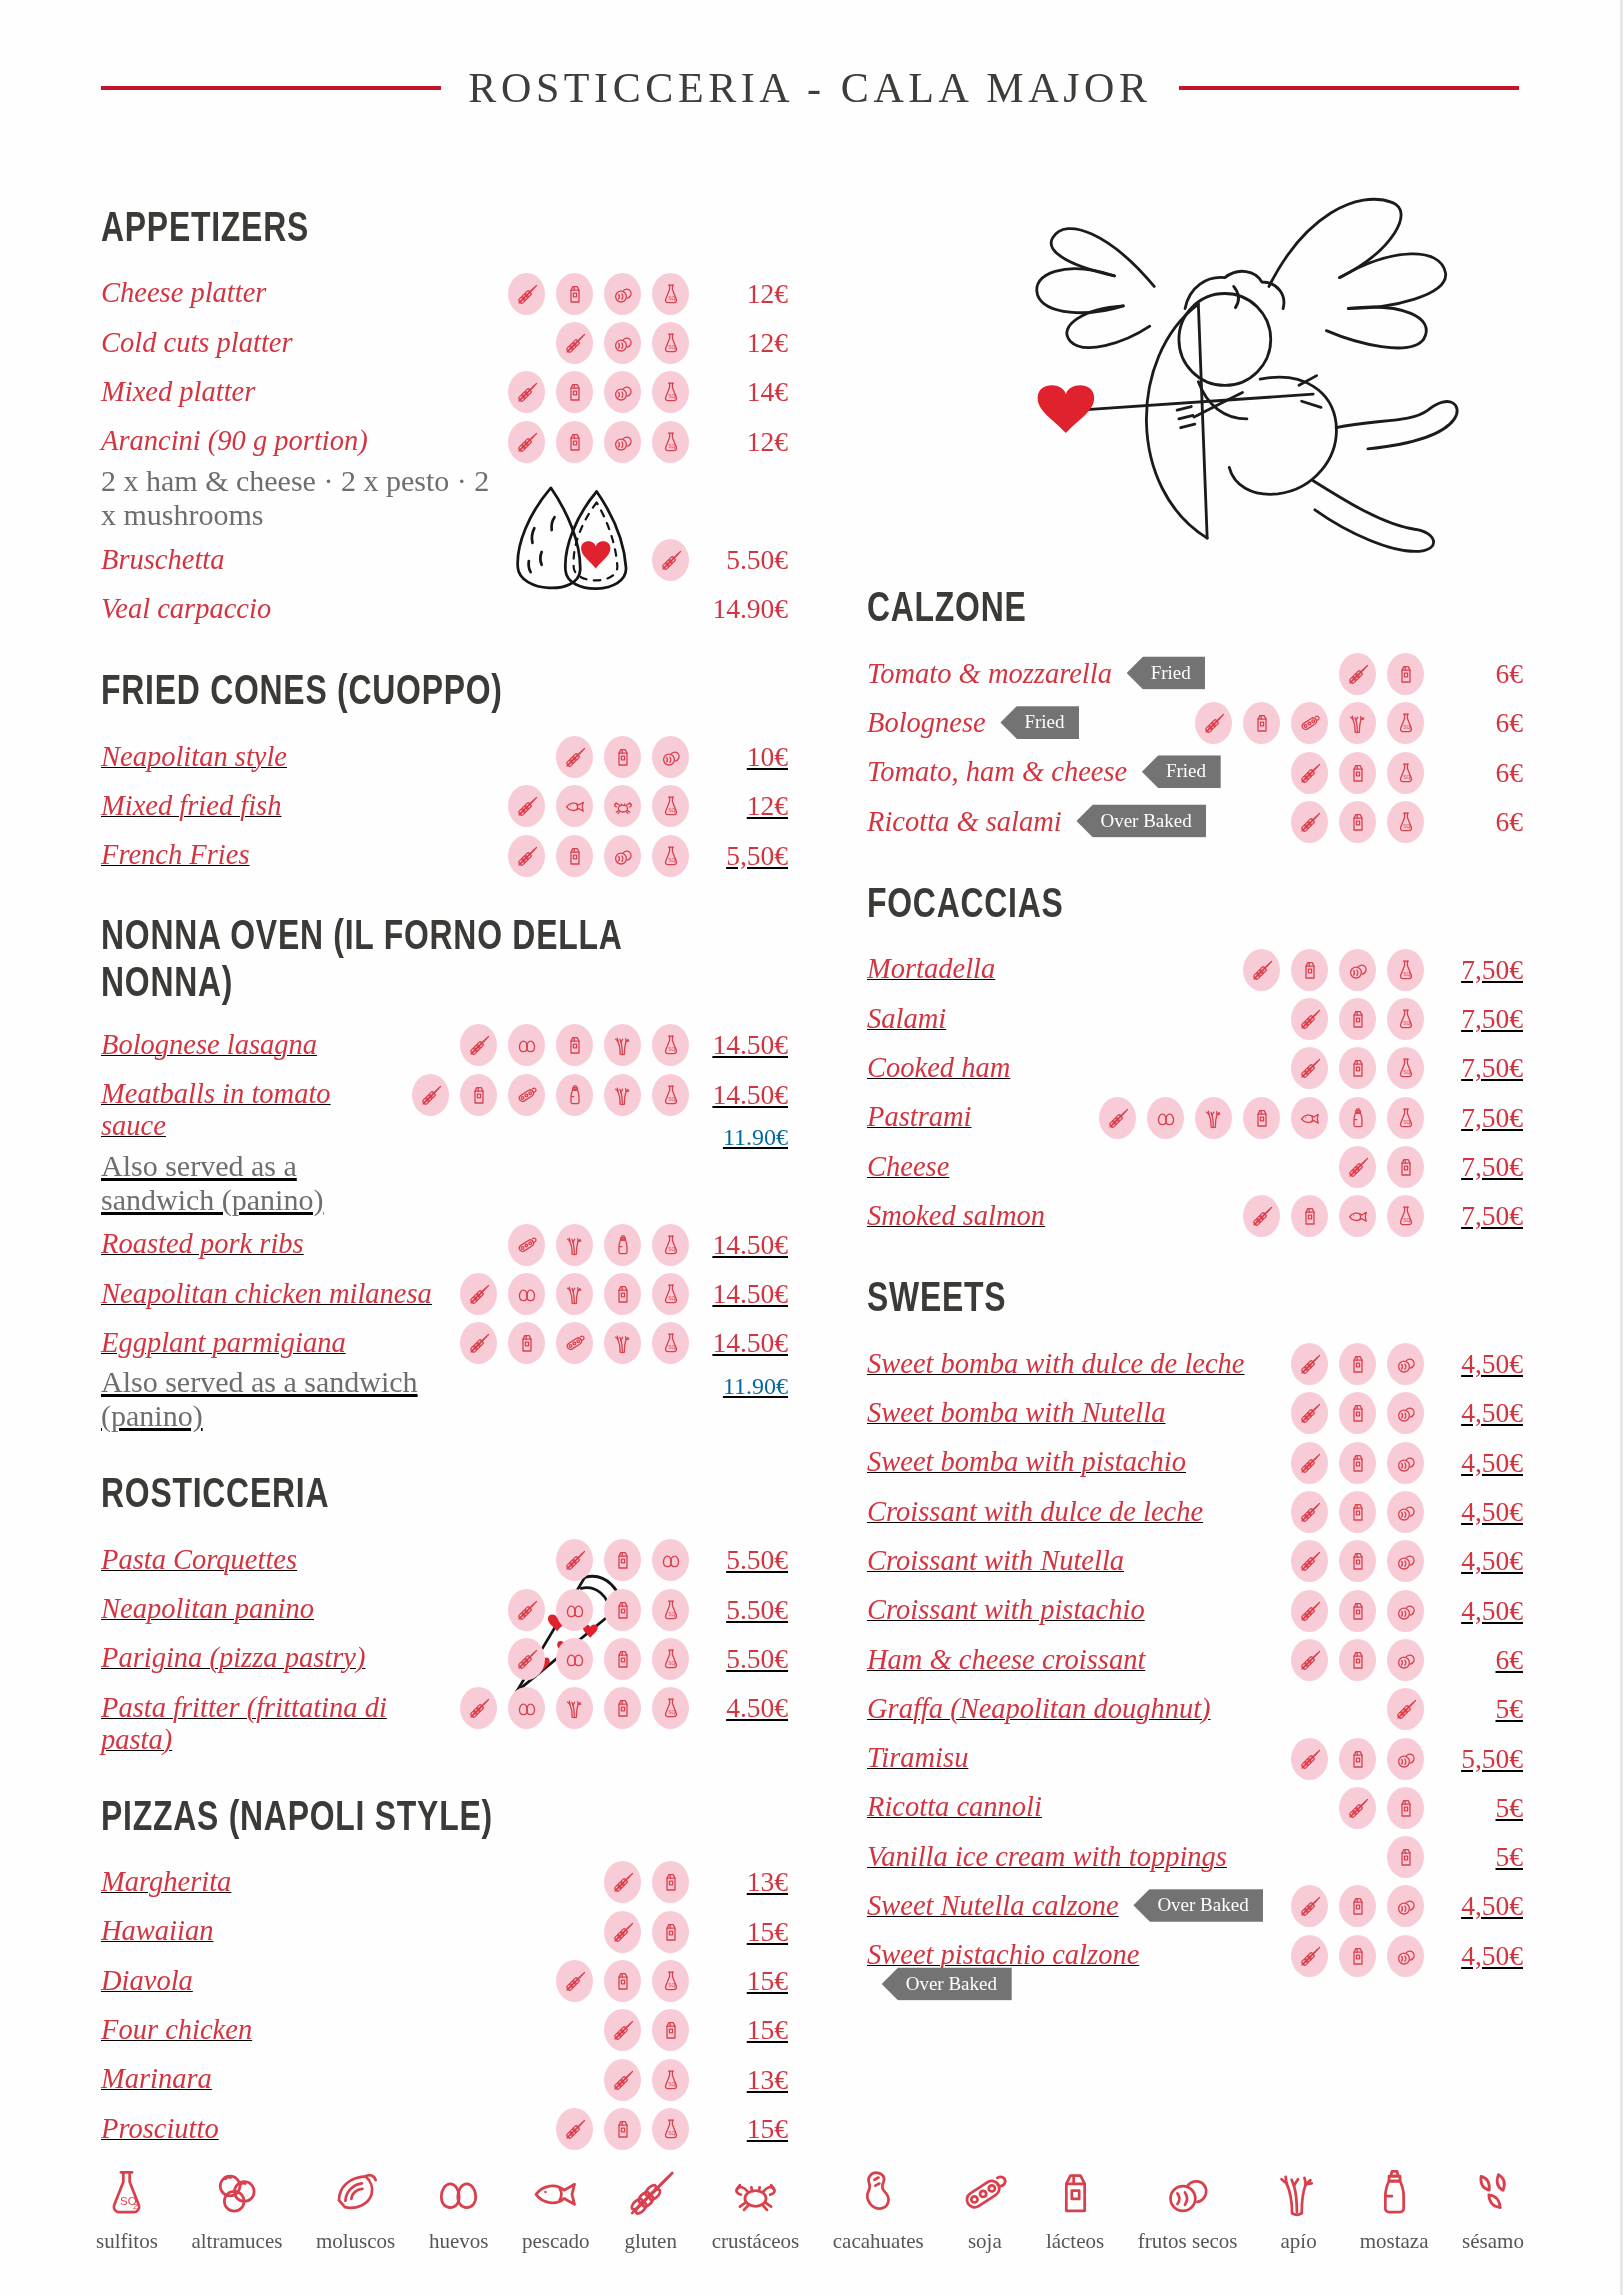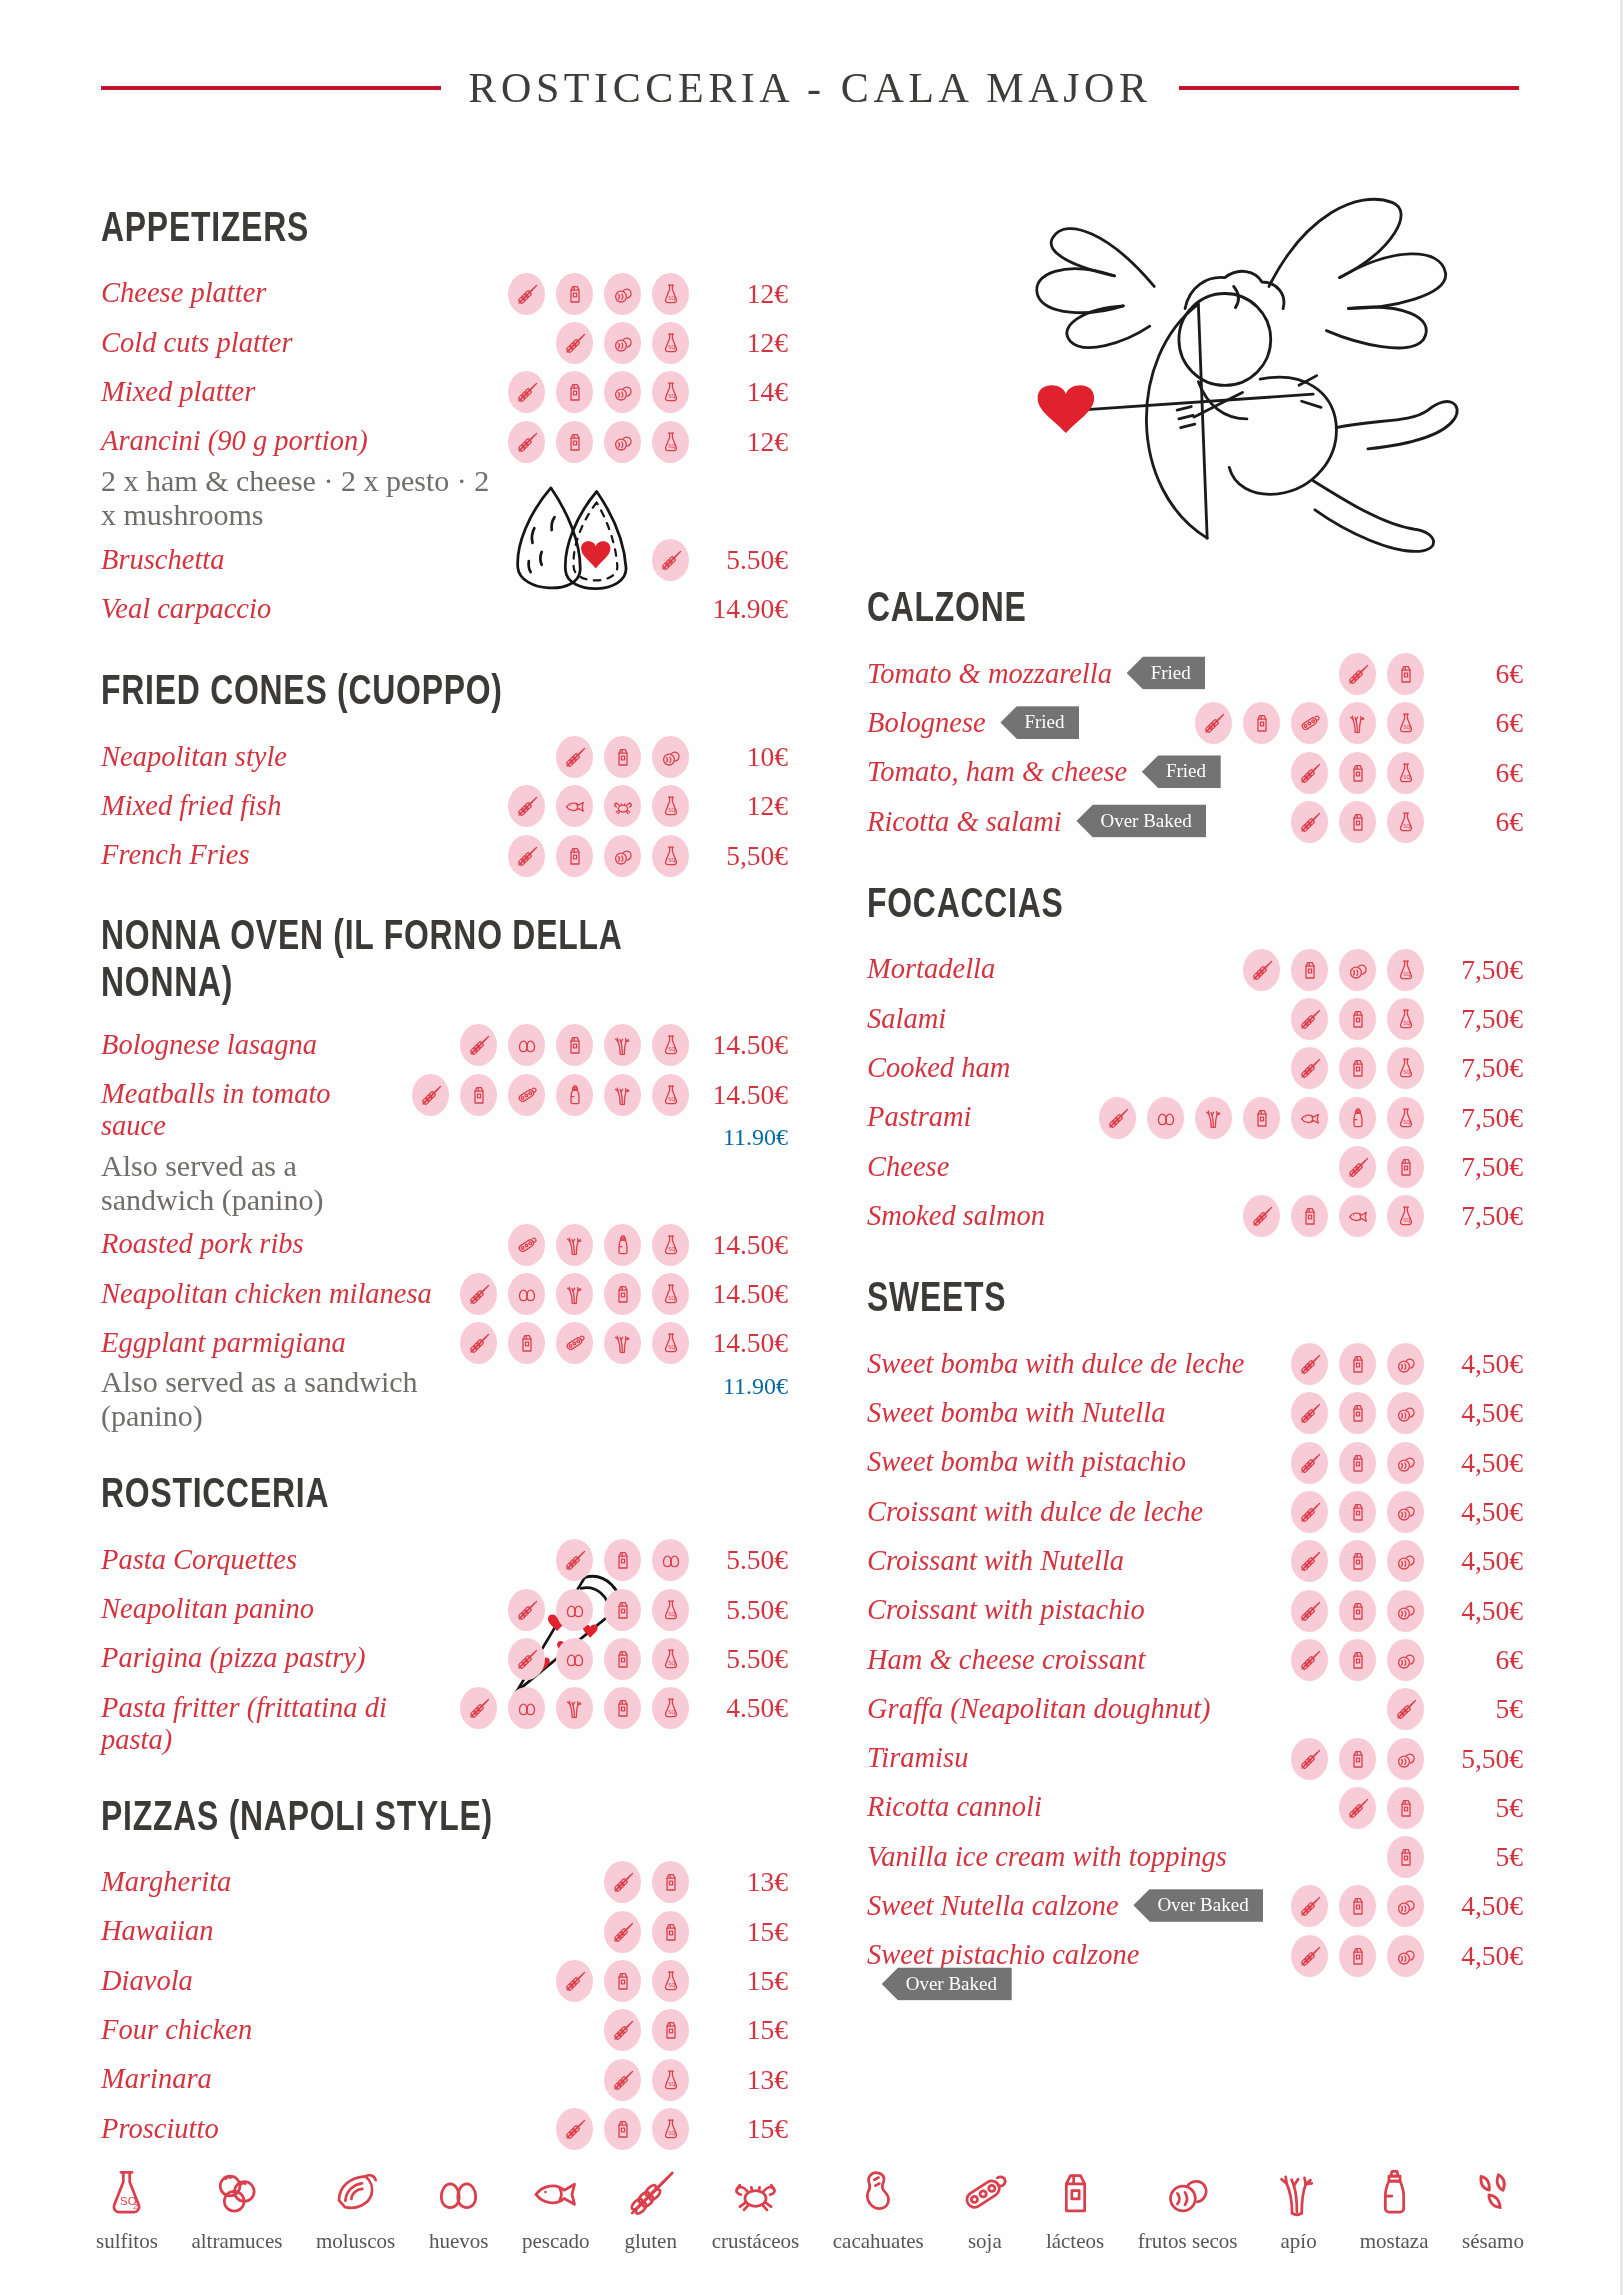--- a/index.html
+++ b/index.html
@@ -8,21 +8,21 @@
         font-family:"Liberation Serif",serif;}
   
   header{position:absolute;top:64px;left:101px;right:101px;display:flex;align-items:center;gap:27.5px;}
   .rule{flex:1 1 auto;height:4.6px;background:#c3142c;}
   h1{margin:0;font-size:42px;font-weight:400;letter-spacing:4.6px;color:#3f3d3a;white-space:nowrap;}
   
   .col{position:absolute;}
   .col-left{left:101px;top:207px;width:687px;}
   .col-right{left:867px;top:154px;width:656px;}
   .section{position:relative;}
-  .section + .section{margin-top:40px;}
+  .section + .section{margin-top:40px;text-decoration:underline;}
   .section h2{margin:0 0 24px 0;font-family:"Liberation Sans",sans-serif;font-weight:700;
               font-size:38px;line-height:1.1;color:#3c3a37;letter-spacing:0.9px;}
   .section h2 span{display:inline-block;transform:scale(0.84,1.12);transform-origin:left center;}
   
   .menu-row{display:flex;align-items:flex-start;margin-bottom:7.3px;min-height:42px;}
   .item-text{flex:1 1 auto;padding-top:4.6px;padding-right:11px;}
   .item-name{font-size:28.5px;font-style:italic;color:#d23440;}
   .item-note{font-size:30px;color:#6f6e6c;margin-top:6.4px;}
   .tag{display:inline-block;background:#737373;color:#fff;font-size:19px;font-style:normal;
        padding:5.5px 14.7px 5.5px 24px;margin-left:14.7px;transform:translateY(-3.7px);

